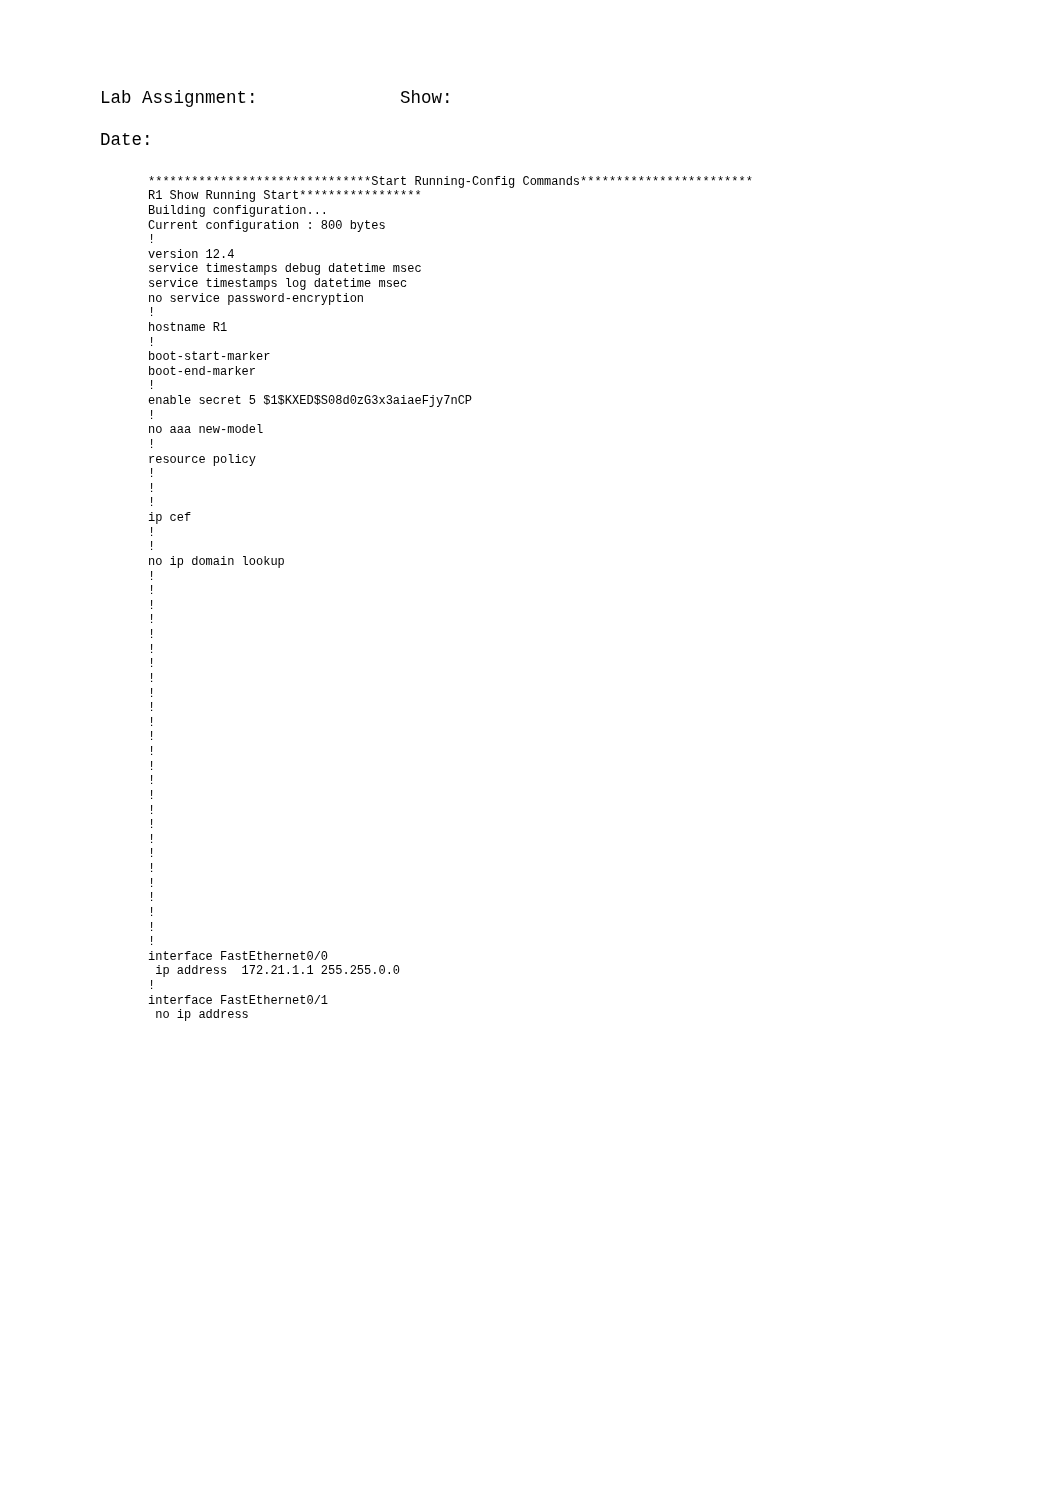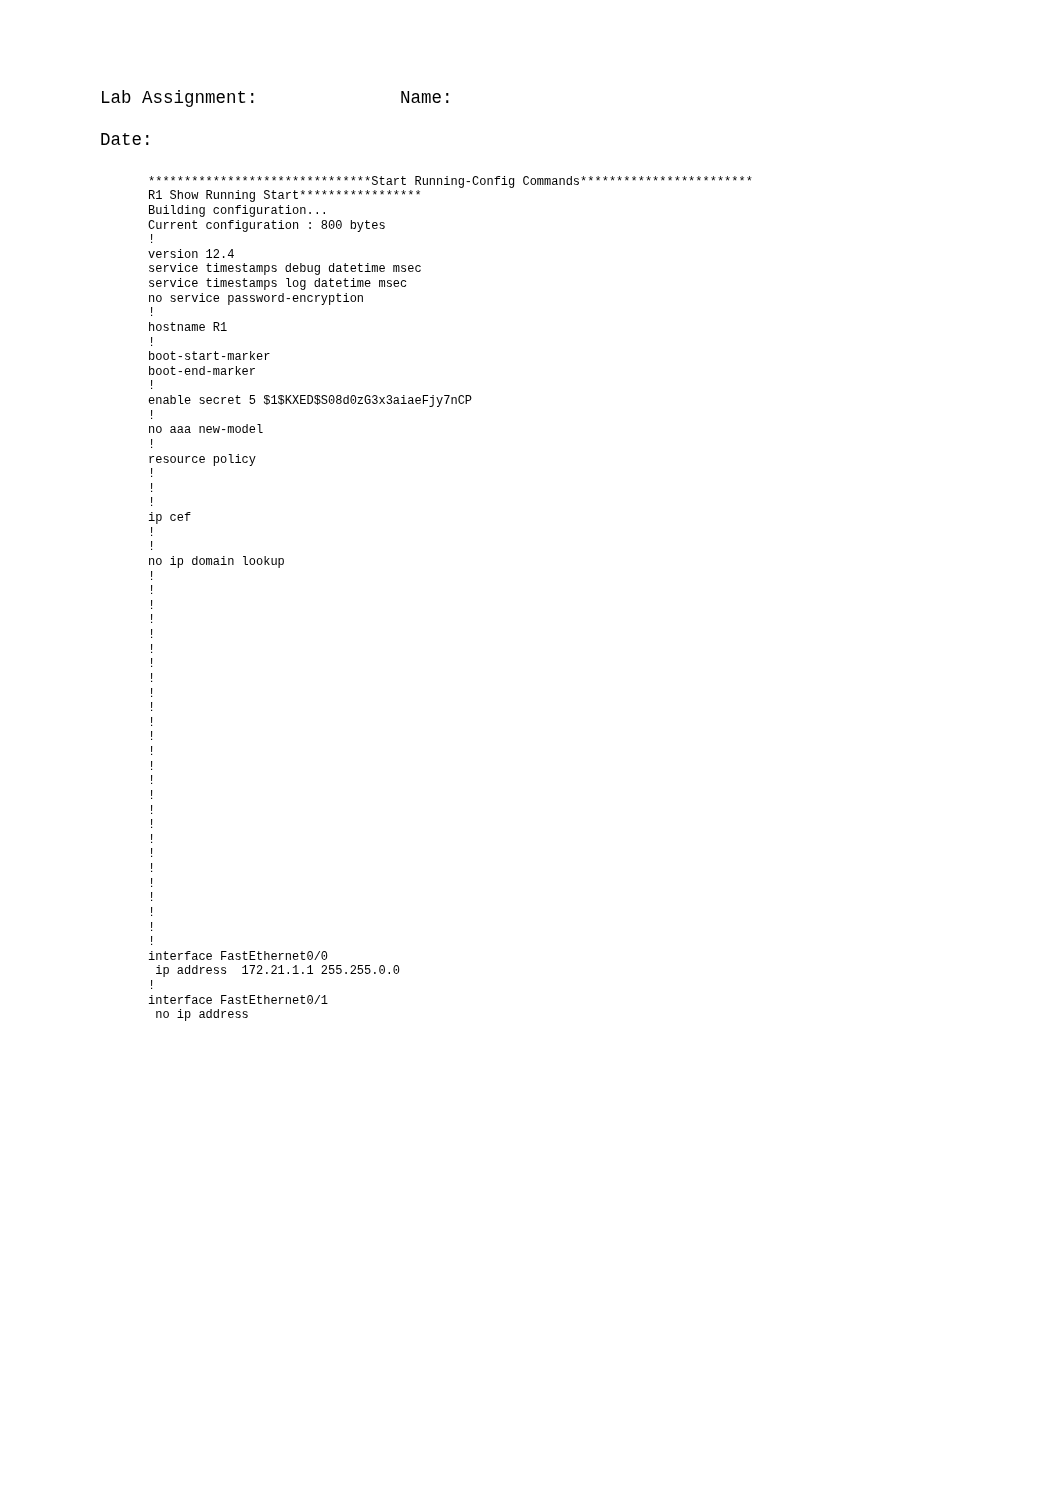--- a/index.html
+++ b/index.html
@@ -35,21 +35,21 @@
       white-space: pre-wrap;
       word-wrap: break-word;
       margin-left: 48px;
     }
   </style>
 </head>
 <body>
 
 <div class="header-row">
   <span class="header-label-1">Lab Assignment:</span>
-  <span class="header-label-2">Name:</span>
+  <span class="header-label-2">Show:</span>
 </div>
 
 <div class="date-row">
   <span>Date:</span>
 </div>
 
 <pre class="config">*******************************Start Running-Config Commands************************
 R1 Show Running Start*****************
 Building configuration...
 Current configuration : 800 bytes

